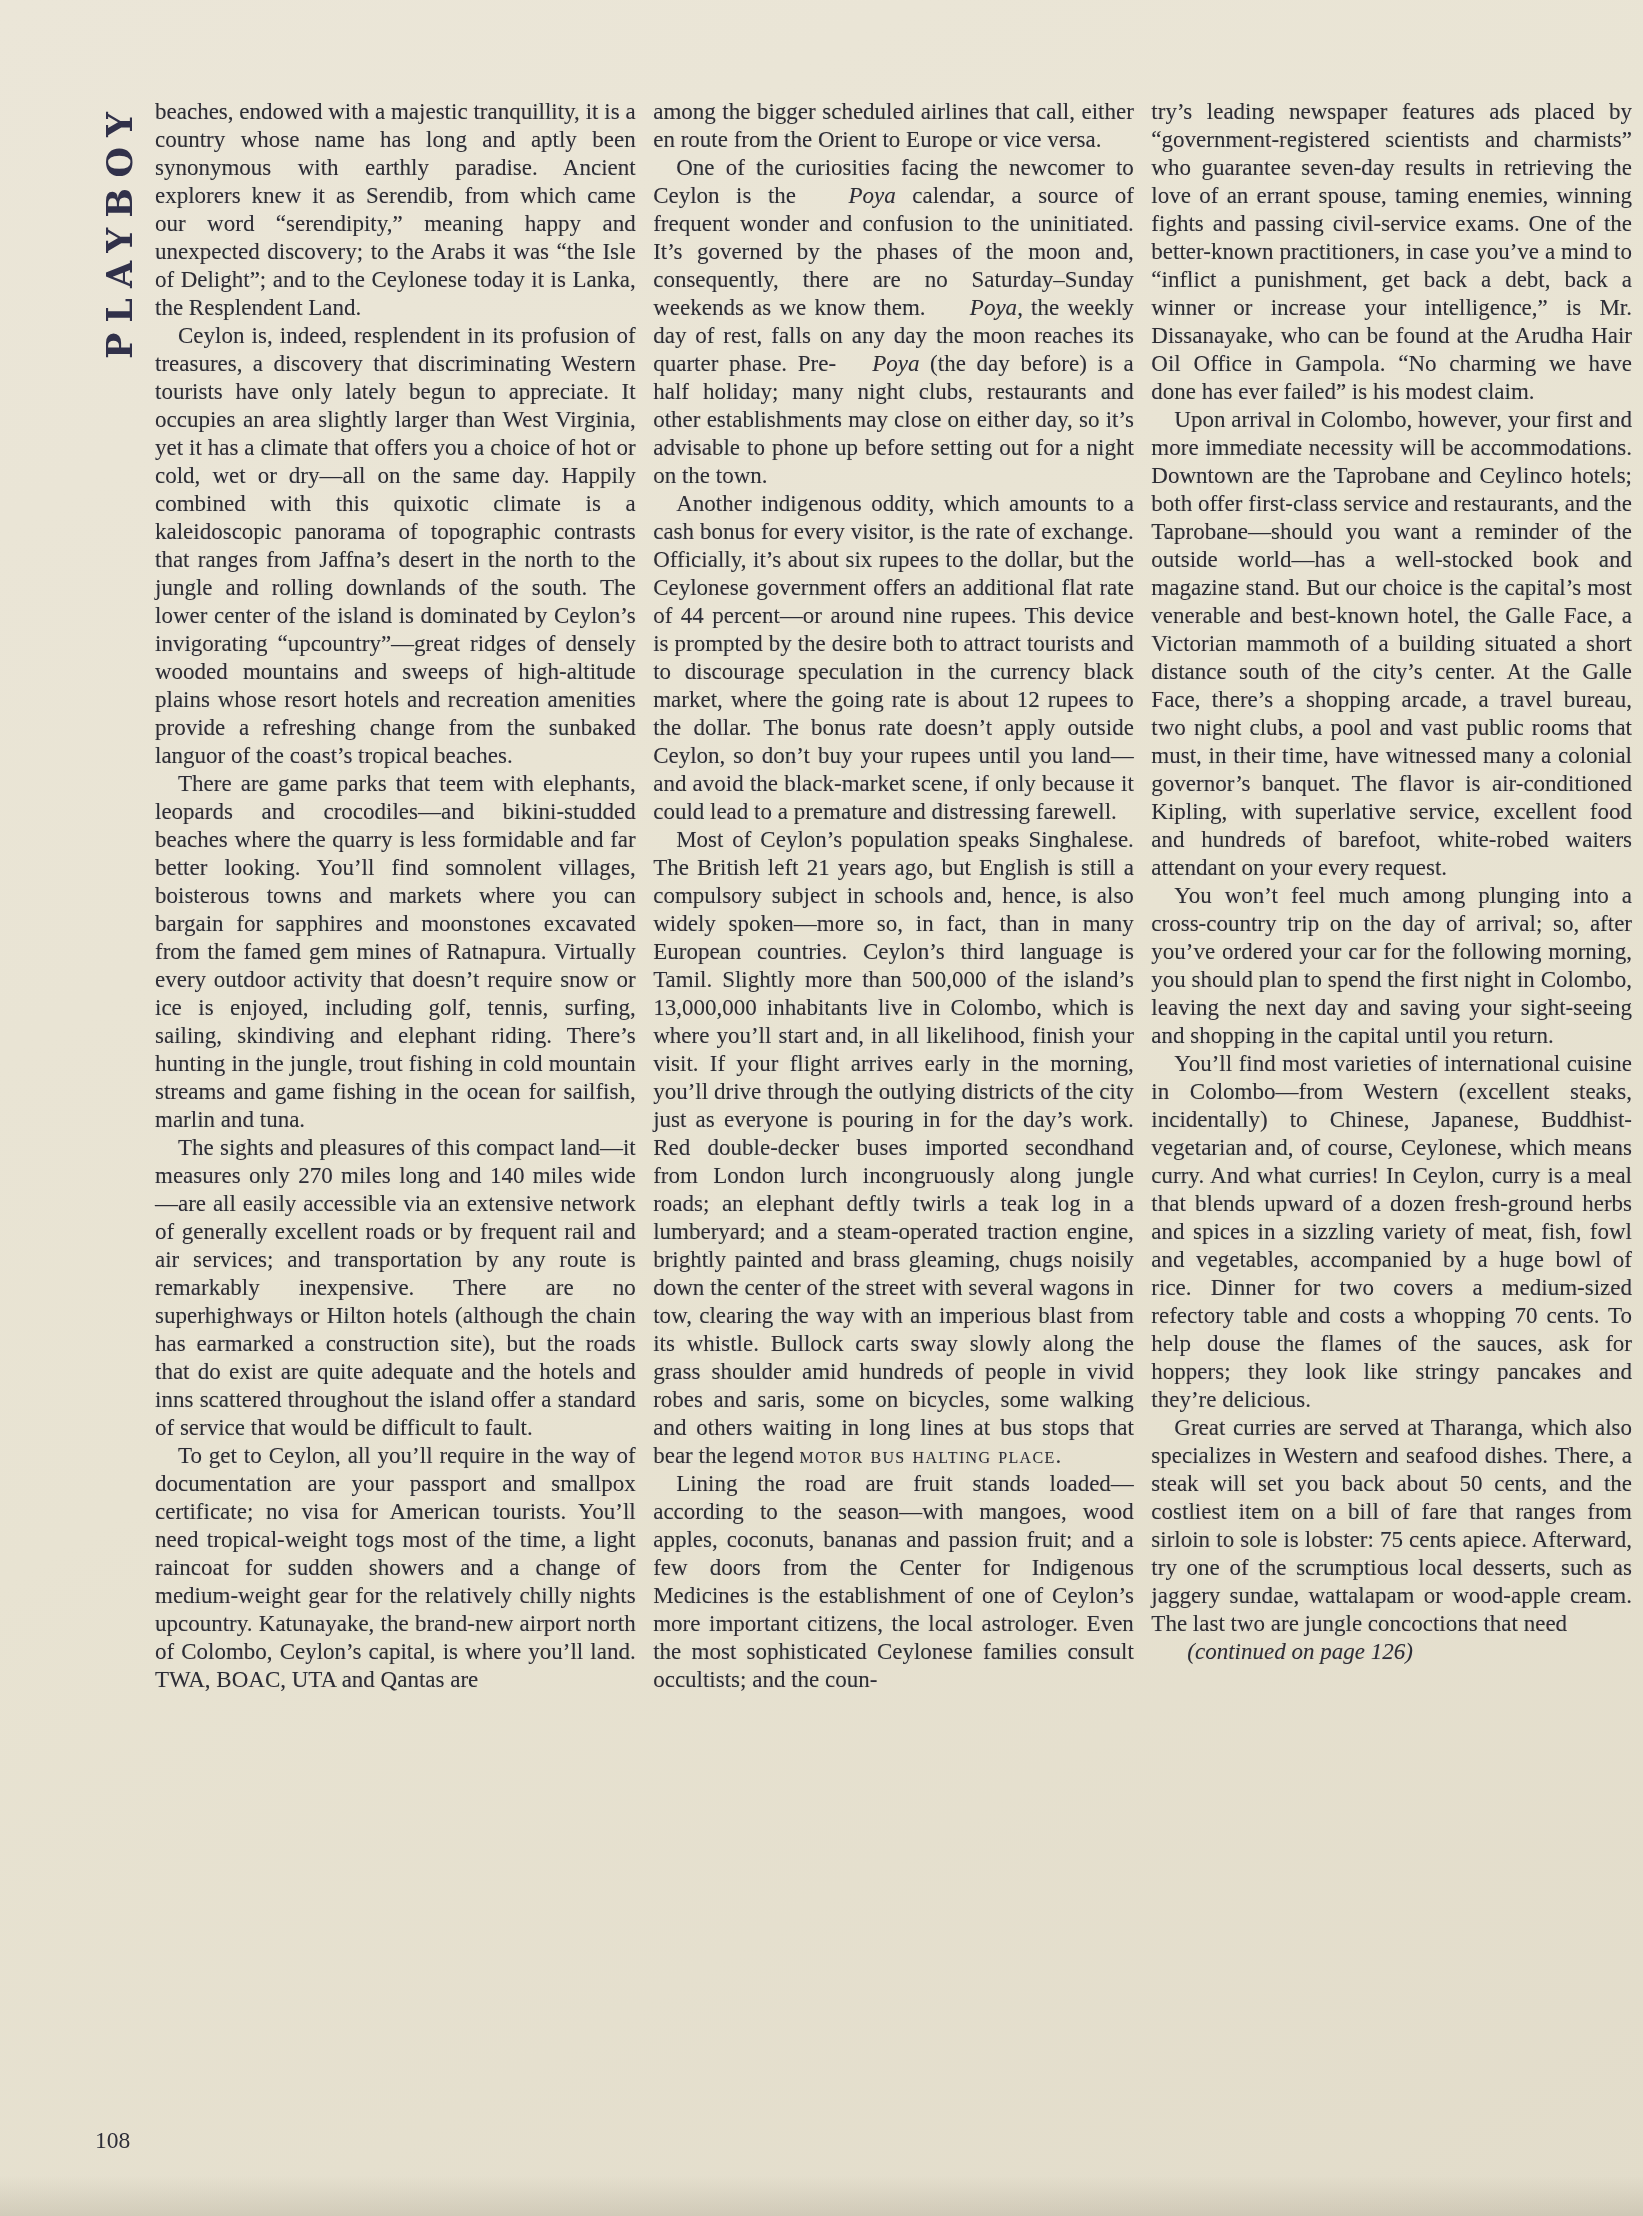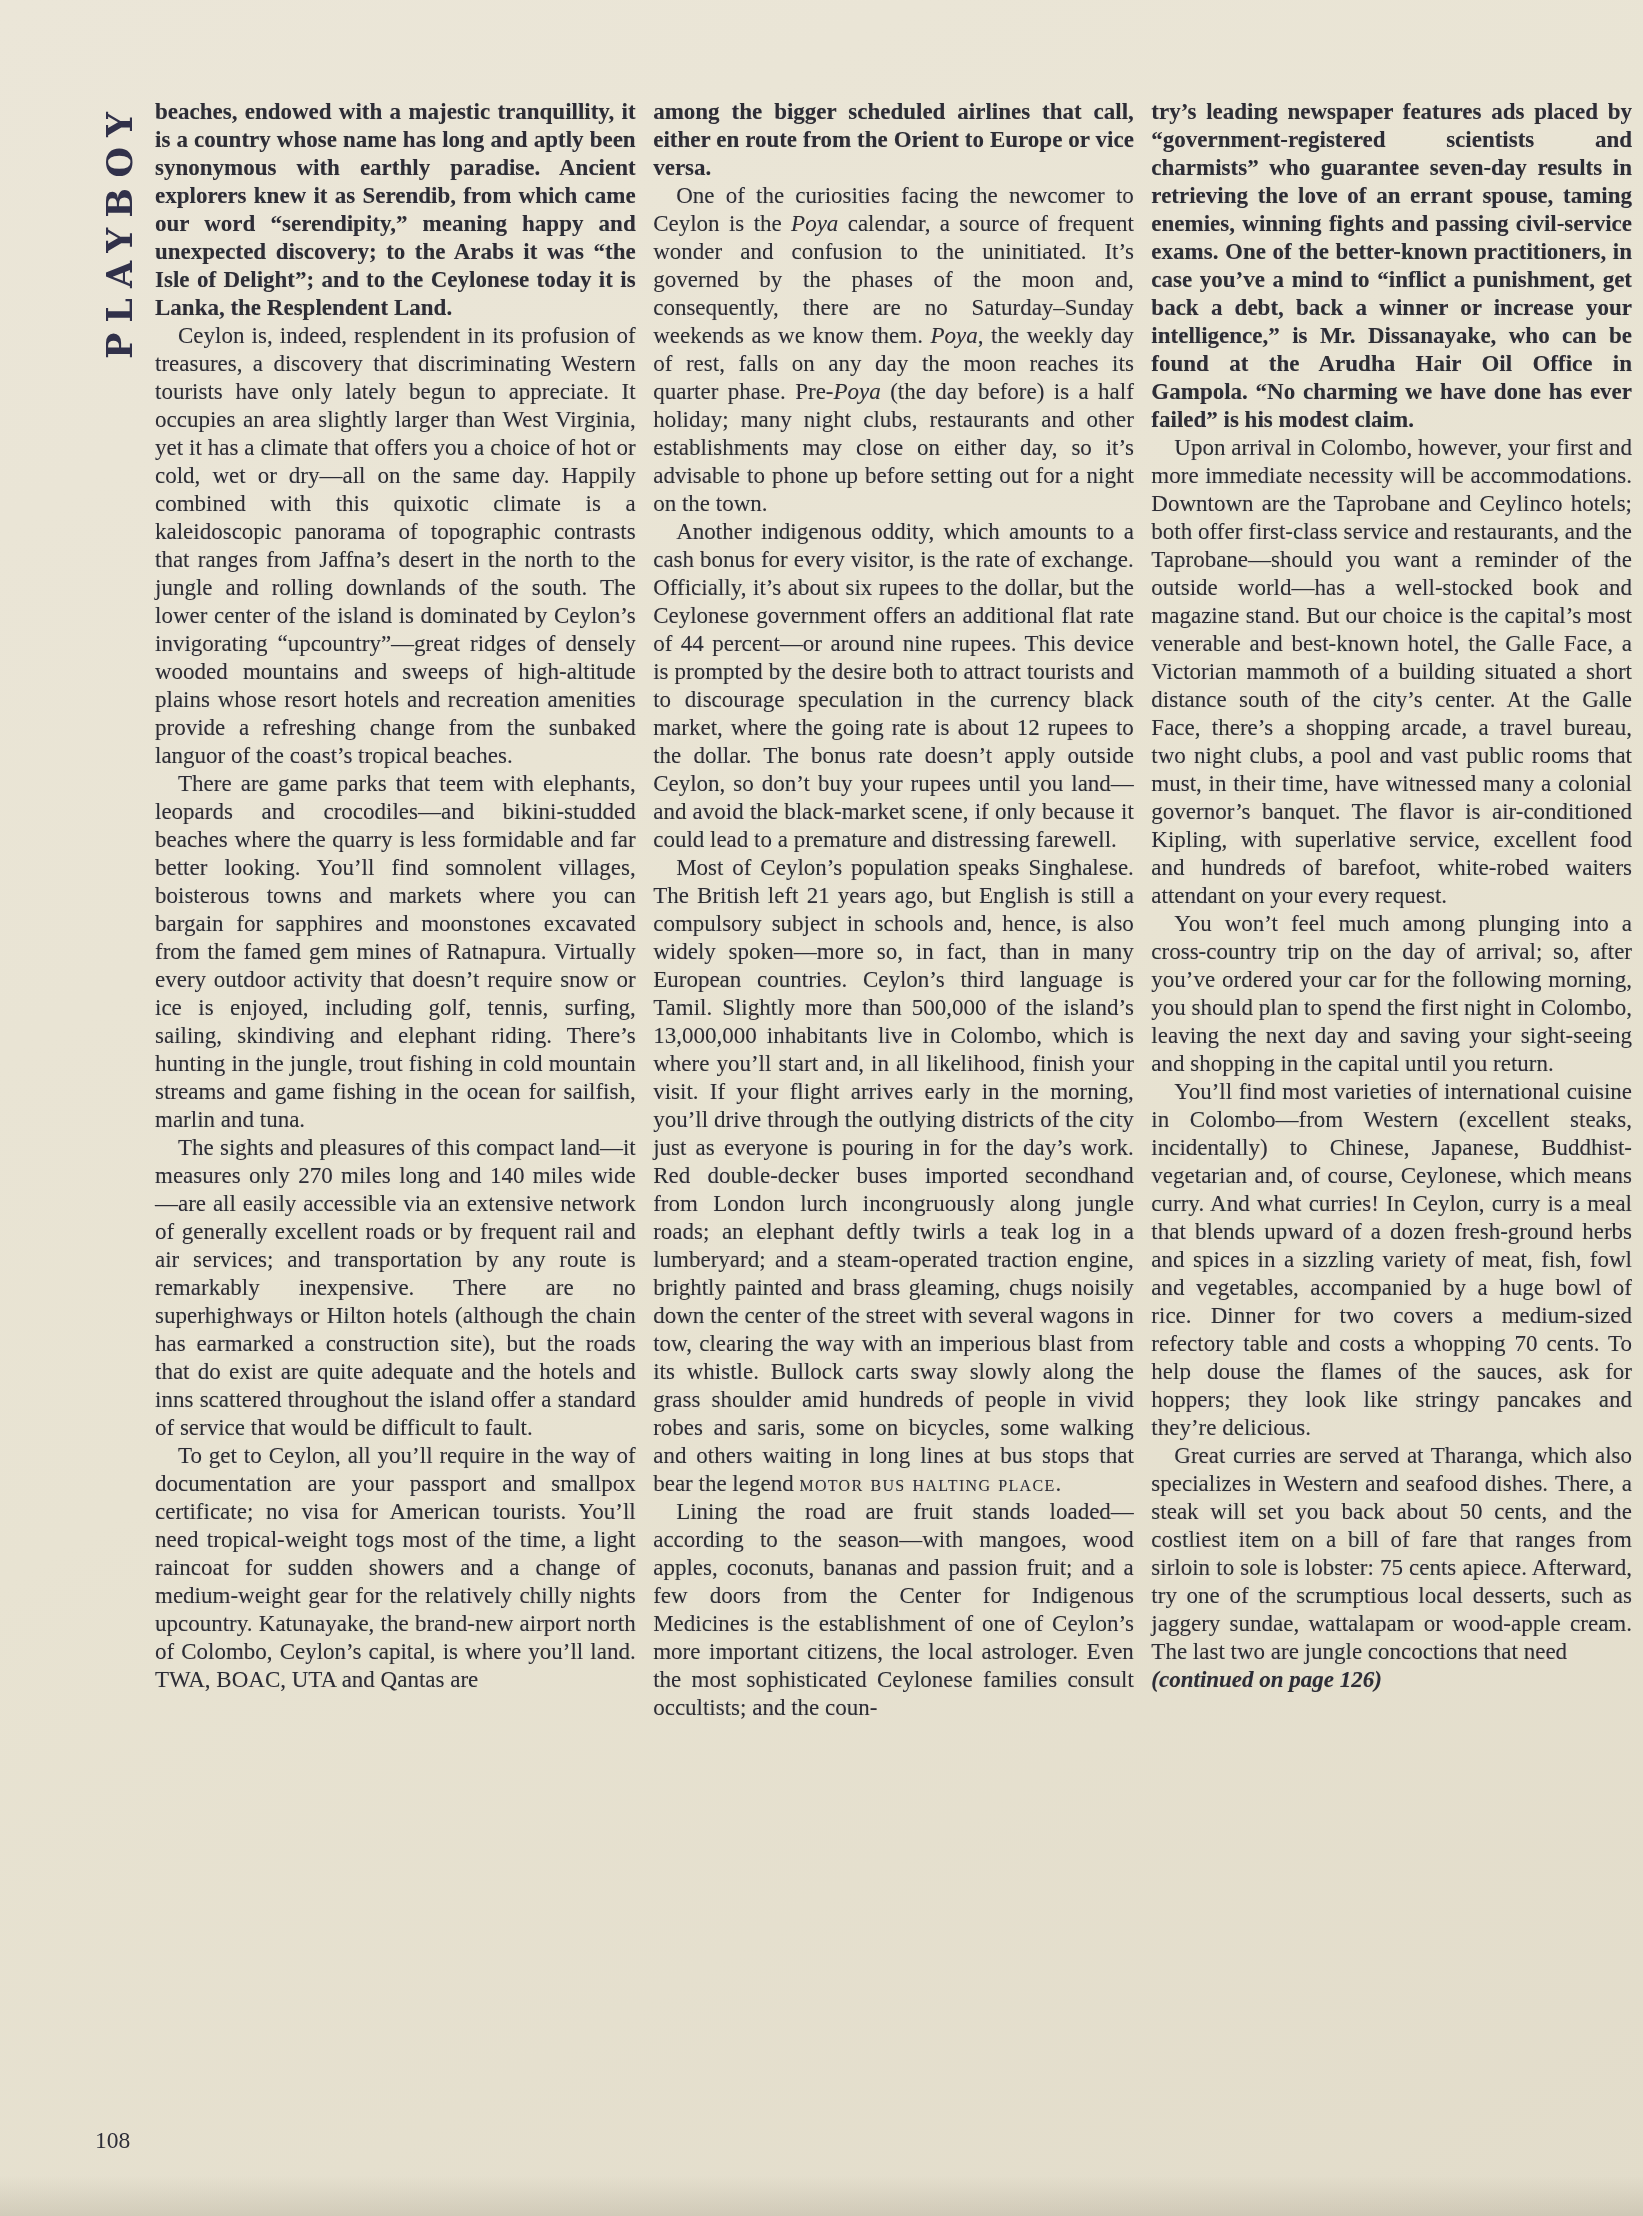--- a/index.html
+++ b/index.html
@@ -64,28 +64,27 @@
     text-shadow: 0 0 0.7px rgba(40,40,50,0.25);
     hyphens: auto;
     -webkit-hyphens: auto;
   }
   .col p {
     margin: 0;
     text-indent: 23px;
   }
   .col p.no-indent {
     text-indent: 0;
-    font-weight: bold;
   }
   .col p.continued {
     text-indent: 0;
     text-align: left;
     font-style: italic;
   }
-  .it { font-style: italic; }
+  .it { font-style: italic; margin-left: 36px; }
   .sc { font-variant: small-caps; letter-spacing: 1.3px; }
 </style>
 </head>
 <body>
 
 <div class="page">
   <div class="spine-logo">PLAYBOY</div>
 
   <div class="page-number">108</div>
 

